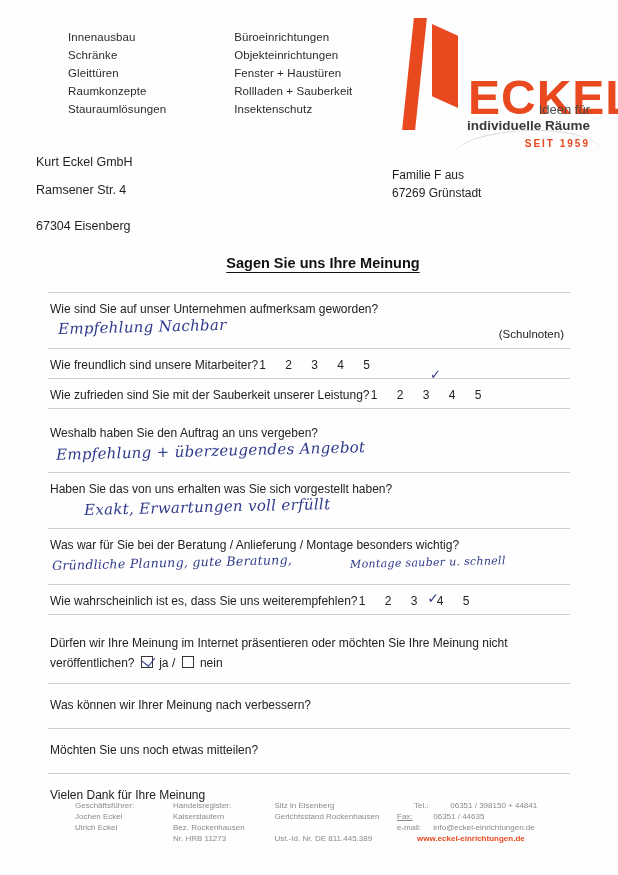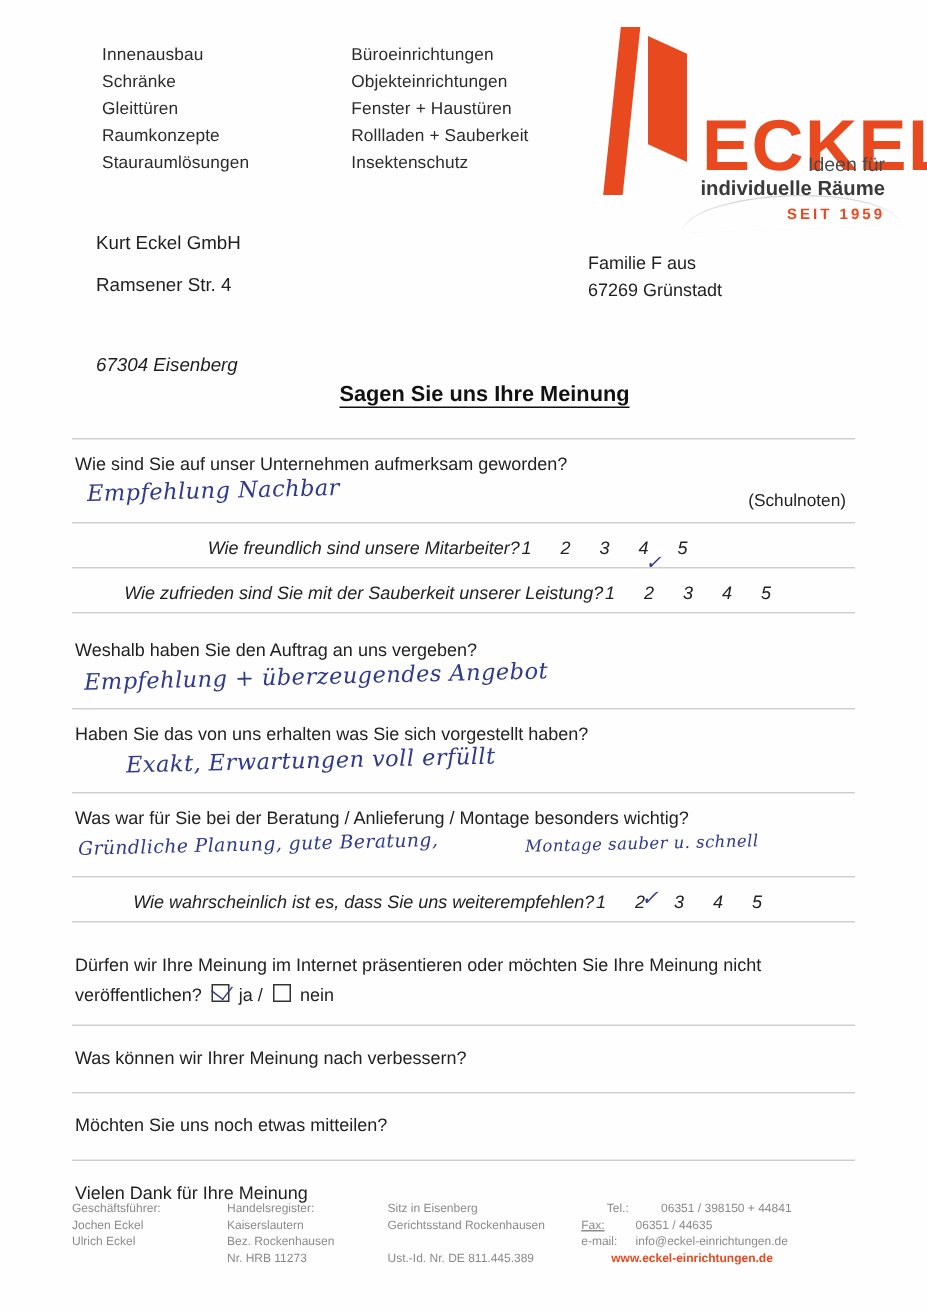--- a/index.html
+++ b/index.html
@@ -112,27 +112,27 @@
     height: 22px;
     border-top: 1.5px solid #c9c9c9;
     border-radius: 50%/100% 100% 0 0;
     transform: rotate(-2deg);
     opacity: .7;
   }
 
   
   .addr-sender {
     position: absolute;
-    left: 64px;
+    left: 36px;
     top: 148px;
     font-size: 12.5px;
     line-height: 28px;
     color: #1f1f1f;
   }
-  .addr-sender .l3 { display: block; margin-top: 25px; font-style: italic; }
+  .addr-sender .l3 { display: block; margin-top: 8px; }
   .addr-recipient {
     position: absolute;
     left: 392px;
     top: 166px;
     font-size: 12px;
     line-height: 18px;
     color: #1f1f1f;
   }
 
   
@@ -164,22 +164,21 @@
   }
   .q {
     font-size: 12px;
     color: #222;
     padding: 9px 2px 6px 2px;
     position: relative;
   }
   .q-row {
     display: flex;
     align-items: center;
-    justify-content: center;
-    font-style: italic;
+    justify-content: flex-start;
   }
   .scale {
     display: flex;
     gap: 17px;
     padding-right: 20px;
     font-size: 12px;
     color: #222;
   }
   .scale span { width: 9px; text-align: center; }
   .note-right {
@@ -250,21 +249,21 @@
     left: 48px;
     top: 800px;
     width: 524px;
     display: flex;
     justify-content: space-between;
     font-size: 8px;
     color: #8a8a8a;
     line-height: 11px;
   }
   .footer .fcol { display: flex; flex-direction: column; }
-  .footer .fcol.c1 { width: 112px; }
+  .footer .fcol.c1 { width: 112px; margin-left: 27px; }
   .footer .fcol.c2 { width: 116px; }
   .footer .fcol.c3 { width: 140px; }
   .footer .fcol.c4 { width: 200px; }
   .footer .orange { color: #e8491f; }
   .footer .label { display: inline-block; }
 </style>
 </head>
 <body>
 
 <div class="page">

